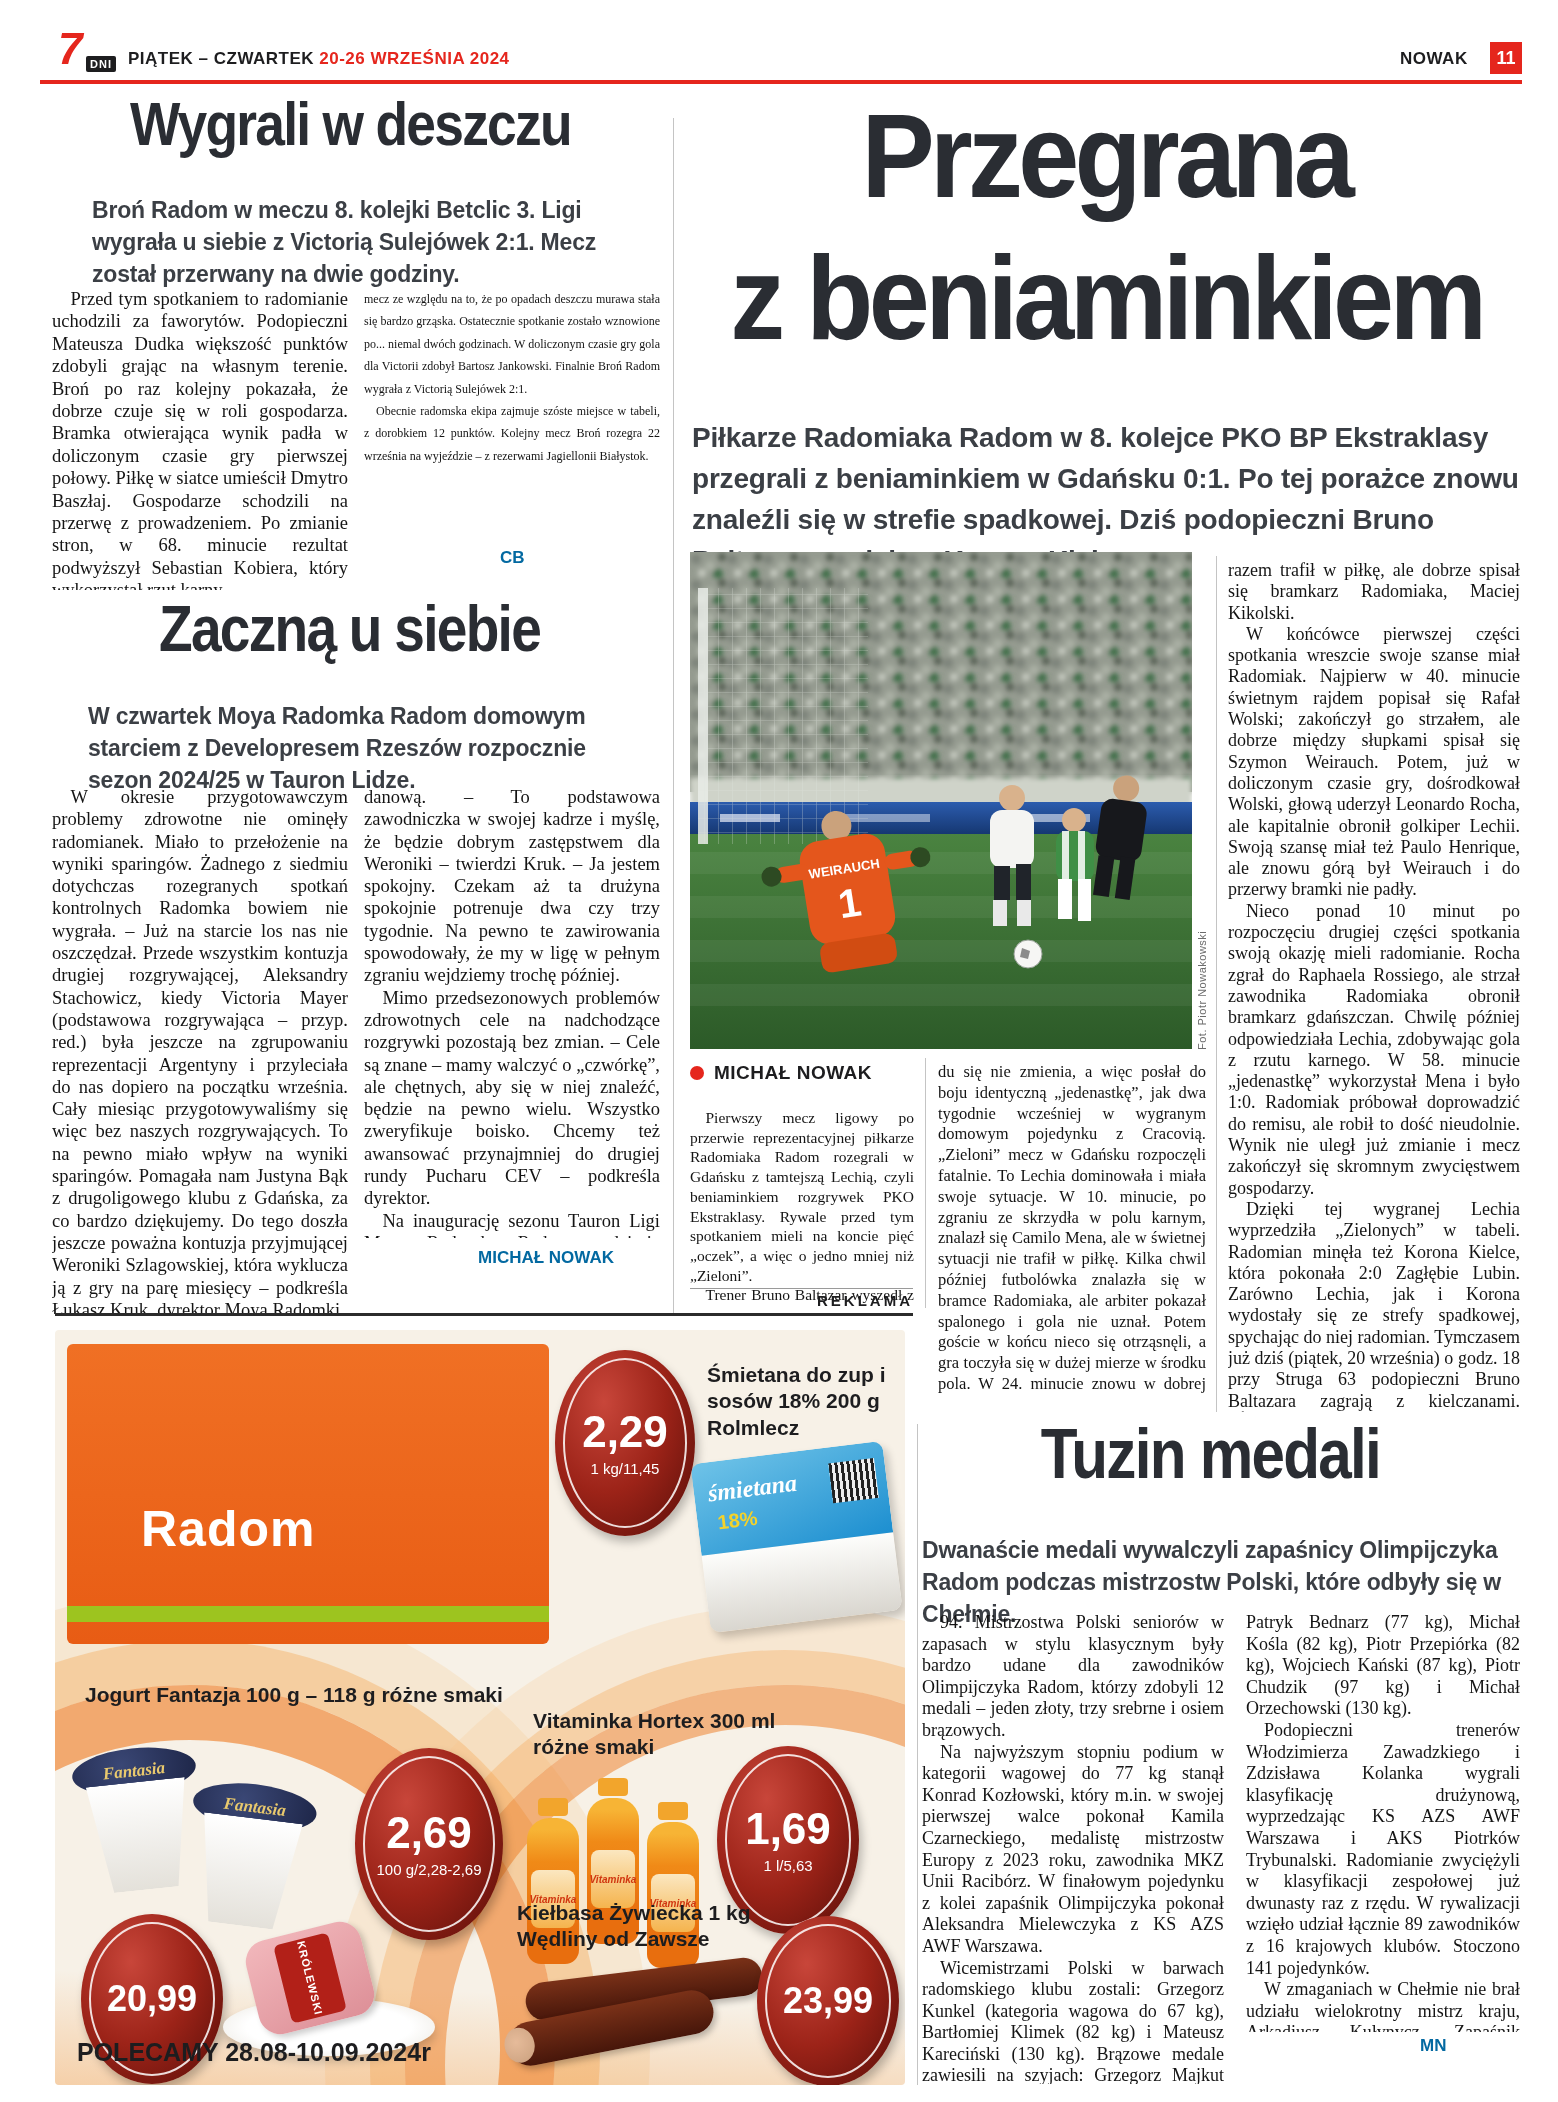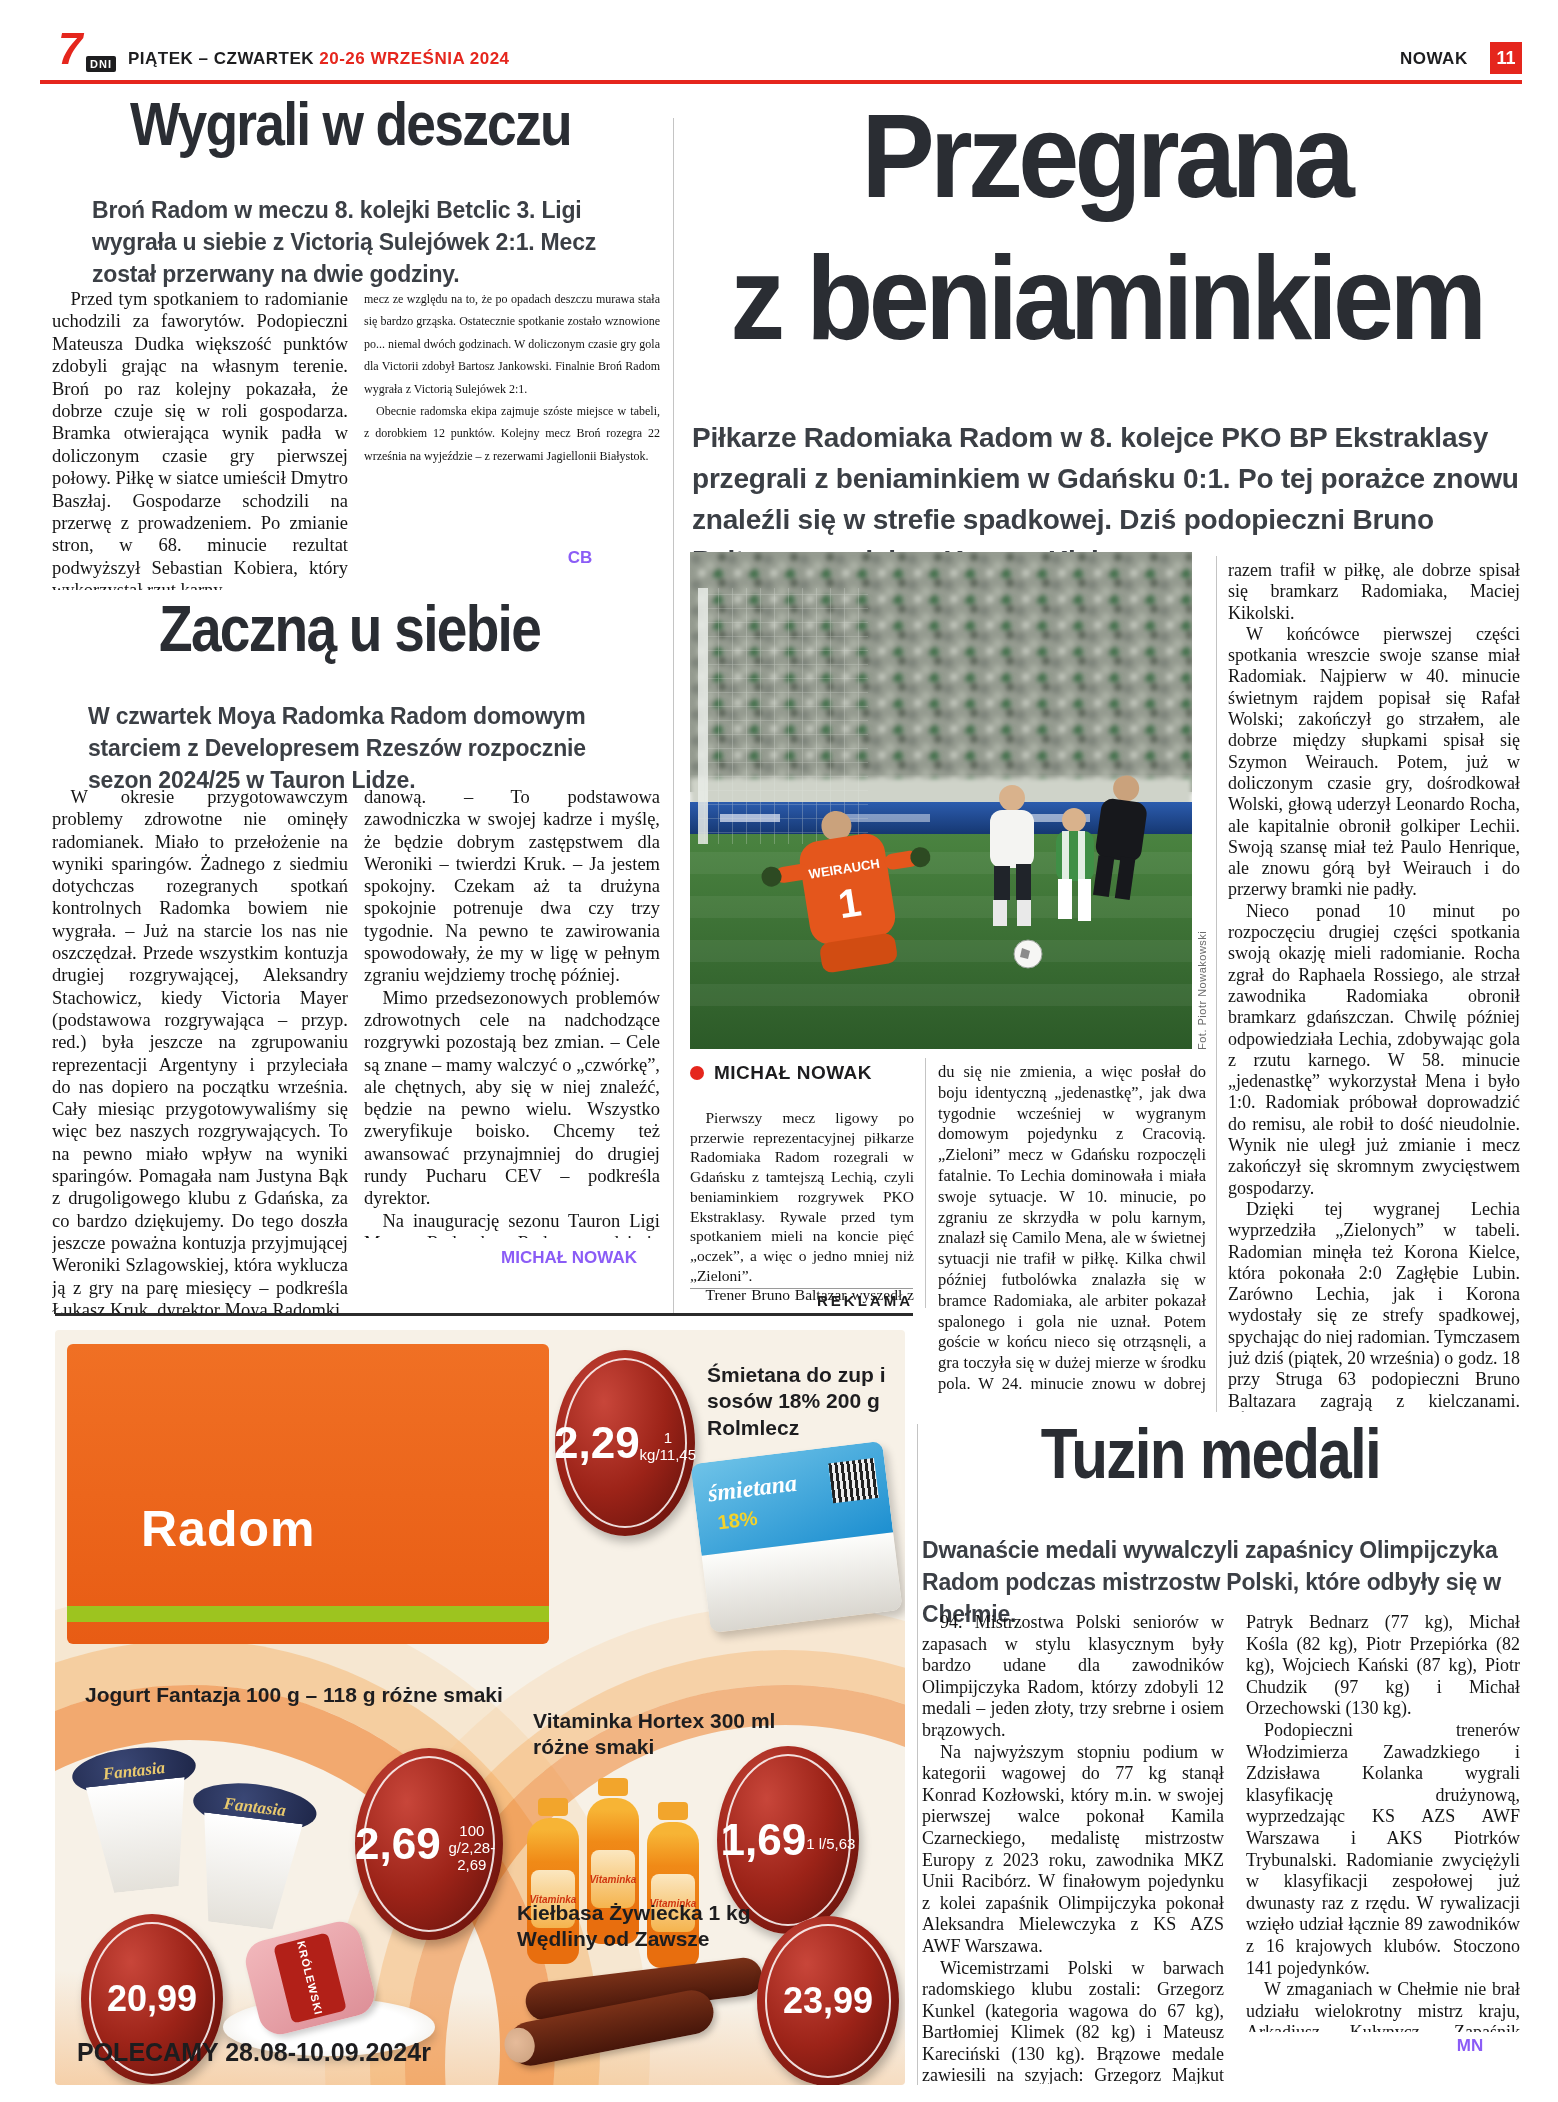--- a/index.html
+++ b/index.html
@@ -16,21 +16,21 @@
            display:flex;align-items:center;justify-content:center;}
   .redrule{background:#e5261d;}
   
   .headline{color:#2a2d33;text-align:center;font-weight:800;font-family:"Liberation Sans",sans-serif;}
   .headline .squeeze{display:inline-block;transform:scaleX(.86);transform-origin:center;white-space:nowrap;letter-spacing:-2px;}
   .bigsqueeze{display:inline-block;transform:scaleX(.93);transform-origin:center;white-space:nowrap;letter-spacing:-5px;}
   .lead{font-weight:700;color:#3b3f45;font-family:"Liberation Sans",sans-serif;letter-spacing:-.2px;}
   
   .serifcol{font-family:"Liberation Serif",serif;color:#141414;text-align:justify;
             white-space:pre-line;overflow:hidden;}
-  .sig{font:800 17px "Liberation Sans",sans-serif;color:#8b5cf6;text-align:center;}
+  .sig{font:800 17px "Liberation Sans",sans-serif;color:#0369a1;text-align:left;}
   .byline{display:flex;align-items:center;gap:10px;font:800 19px "Liberation Sans",sans-serif;color:#1d1d1f;letter-spacing:.5px;}
   .reddot{width:14px;height:14px;border-radius:50%;background:#e5261d;}
   .vline{background:#c4c4c4;width:1px;}
   .hair{background:#9a9a9a;height:1px;}
   .thick{background:#2b2b2b;height:3px;}
   .reklama{font:700 15px "Liberation Sans",sans-serif;color:#1d1d1f;letter-spacing:3px;text-align:right;}
   .credit{font:11px "Liberation Sans",sans-serif;color:#6b6b6b;
           writing-mode:vertical-rl;transform:rotate(180deg);letter-spacing:.5px;}
   
   .ad{background:#f7f1e7;overflow:hidden;border-radius:4px;}
@@ -38,21 +38,21 @@
   .sw1{left:-230px;bottom:-330px;width:620px;height:620px;border:55px solid rgba(238,122,32,.6);
        box-shadow:0 0 0 45px rgba(244,160,70,.35),0 0 0 95px rgba(248,196,130,.22);}
   .sw2{right:-260px;bottom:-360px;width:680px;height:680px;border:40px solid rgba(238,122,32,.5);
        box-shadow:0 0 0 35px rgba(244,160,70,.3),0 0 0 80px rgba(248,196,130,.2);}
   .adband{position:absolute;left:0;right:0;bottom:0;height:120px;
           background:linear-gradient(3deg,rgba(242,146,54,.35),rgba(242,146,54,0) 70%);}
   .spolembox{background:linear-gradient(180deg,#f07024,#e85c14);border-radius:6px;overflow:hidden;}
   .spolem{font:italic 700 80px "DejaVu Serif",serif;color:#fff;letter-spacing:-3px;}
   .radom{font:700 50px "Liberation Sans",sans-serif;color:#fff;letter-spacing:1px;}
   .greenstripe{position:absolute;left:0;right:0;height:16px;background:#9dc41f;}
-  .price{position:absolute;border-radius:50%;color:#fff;display:flex;flex-direction:row;
+  .price{position:absolute;border-radius:50%;color:#fff;display:flex;flex-direction:column;
          align-items:center;justify-content:center;text-align:center;
          background:radial-gradient(ellipse at 35% 28%,#c8463a 0%,#9c2318 48%,#550d08 100%);
          box-shadow:3px 6px 10px rgba(0,0,0,.25);}
   .price::before{content:"";position:absolute;inset:8px;border:2px solid rgba(255,255,255,.85);border-radius:50%;}
   .price .val{font:700 44px "Liberation Sans",sans-serif;line-height:1;}
   .price .val.small{font-size:36px;}
   .price .unit{font:400 15px "Liberation Sans",sans-serif;margin-top:6px;}
   .prodname{font:700 21px "Liberation Sans",sans-serif;color:#1d1d1f;line-height:1.25;}
   
   .tub{transform:rotate(-7deg);box-shadow:4px 6px 8px rgba(0,0,0,.2);border-radius:10px;overflow:hidden;}

